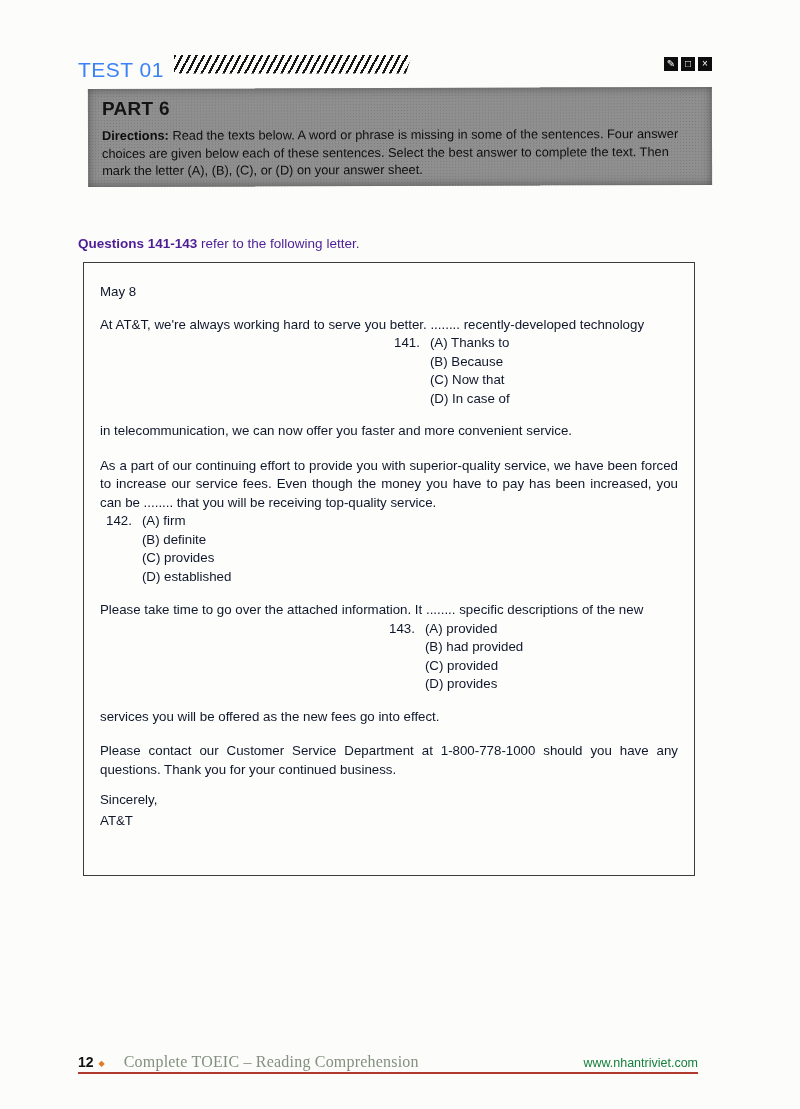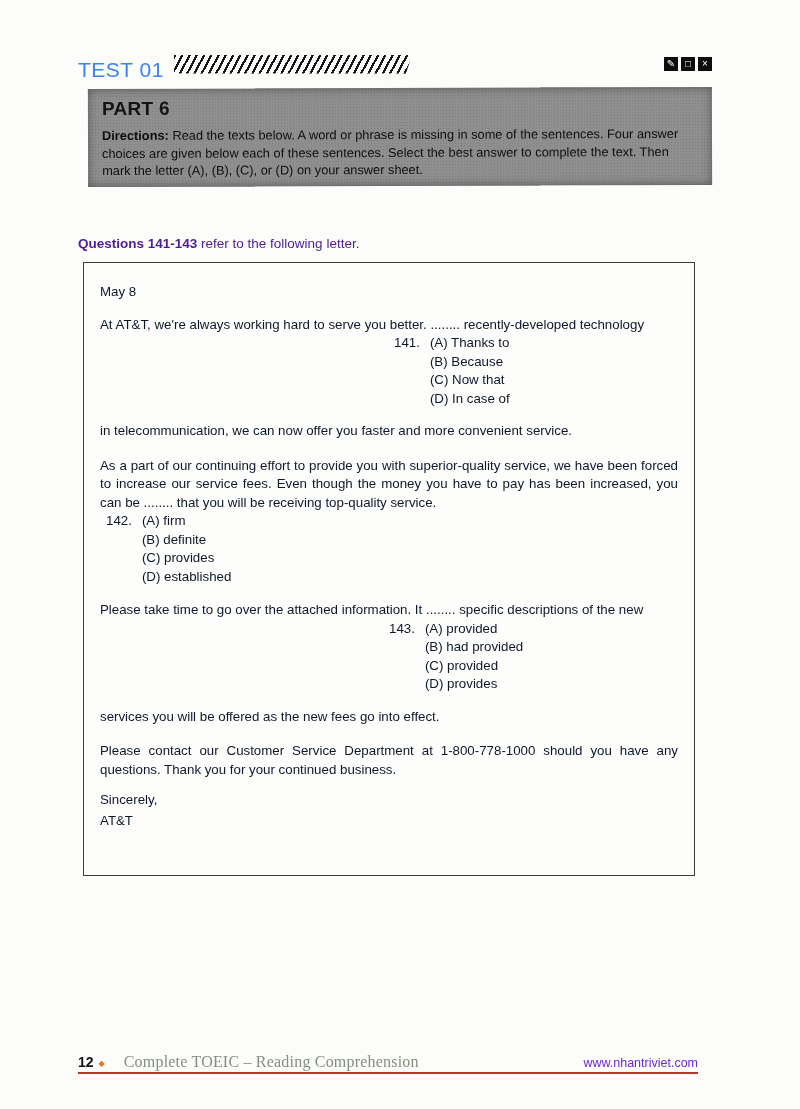--- a/index.html
+++ b/index.html
@@ -126,21 +126,21 @@
   .footer-left { display: inline-flex; align-items: baseline; gap: 5px; }
   .page-number { font-weight: bold; font-size: 14px; color: #111; }
   .diamond { color: #e07b2a; font-size: 8px; transform: translateY(-1px); }
   .book-title {
     font-family: "Liberation Serif", serif;
     font-size: 16px;
     color: #84907f;
     letter-spacing: 0.2px;
     padding-left: 14px;
   }
-  .website { font-size: 12.5px; color: #6d28d9; }
+  .website { font-size: 12.5px; color: #15803d; }
   .footer-line {
     position: absolute;
     top: 1072px; left: 78px;
     width: 620px; height: 2px;
     background: #b03a2e;
   }
 </style>
 </head>
 <body>
 

